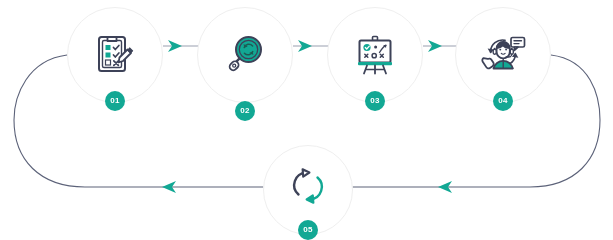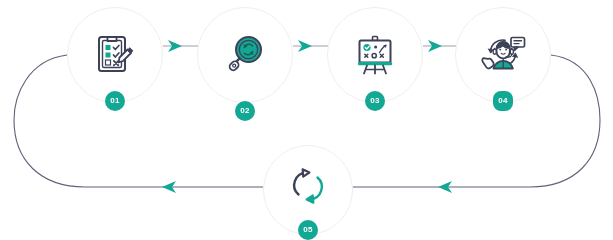--- a/index.html
+++ b/index.html
@@ -119,21 +119,21 @@
       <path d="M15.5 38.5 a10 10 0 0 1 19.4 0 z" fill="#12a894" stroke="#3d4258" stroke-width="1.8" stroke-linejoin="round"></path>
       <path d="M25.2 28.6 L25.2 38.5" stroke="#3d4258" stroke-width="1.3"></path>
       <g>
         <path d="M9 29.3 a 2.6 2.6 0 0 1 3.7 0 l2.4 2.4 a2.6 2.6 0 0 1 0 3.7
                  l-2.2 2.2 a2.6 2.6 0 0 1 -3.7 0 l-4.6 -4.6 a2.6 2.6 0 0 1 0 -3.7 z" fill="#fff" stroke="#3d4258" stroke-width="1.8" stroke-linejoin="round" transform="rotate(12 11 33)"></path>
       </g>
       <rect x="33" y="7.5" width="13.5" height="9.5" rx="1.6" fill="#fff" stroke="#3d4258" stroke-width="1.7"></rect>
       <path d="M36.4 17 L36.4 20.3 L40 17 Z" fill="#fff" stroke="#3d4258" stroke-width="1.7" stroke-linejoin="round"></path>
       <path d="M36 10.8 h7.5 M36 13.6 h5" stroke="#3d4258" stroke-width="1.4" stroke-linecap="round"></path>
     </svg>
-    <div class="badge" style="top:71px;background:#12a894;border-radius:8px;">
+    <div class="badge" style="top:71px;background:#12a894;">
       <span>04</span>
     </div>
   </div>
 
   <div class="node" style="left:263px;top:145px;width:90px;height:90px;">
     <svg class="node-icon" width="46" height="46" viewBox="0 0 46 46" style="margin-top:-4px;">
       <path d="M13.5 31.5 A 12.5 12.5 0 0 1 20.8 9.6" fill="none" stroke="#3d4258" stroke-width="2.4" stroke-linecap="round"></path>
       <path d="M17.6 6.2 L24.4 9.5 L18.2 13.6 Z" fill="#fff" stroke="#3d4258" stroke-width="2.1" stroke-linejoin="round"></path>
       <path d="M32.5 14.5 A 12.5 12.5 0 0 1 25.2 36.4" fill="none" stroke="#12a894" stroke-width="2.4" stroke-linecap="round"></path>
       <path d="M28.4 39.8 L21.6 36.5 L27.8 32.4 Z" fill="#12a894" stroke="#12a894" stroke-width="2.1" stroke-linejoin="round"></path>

